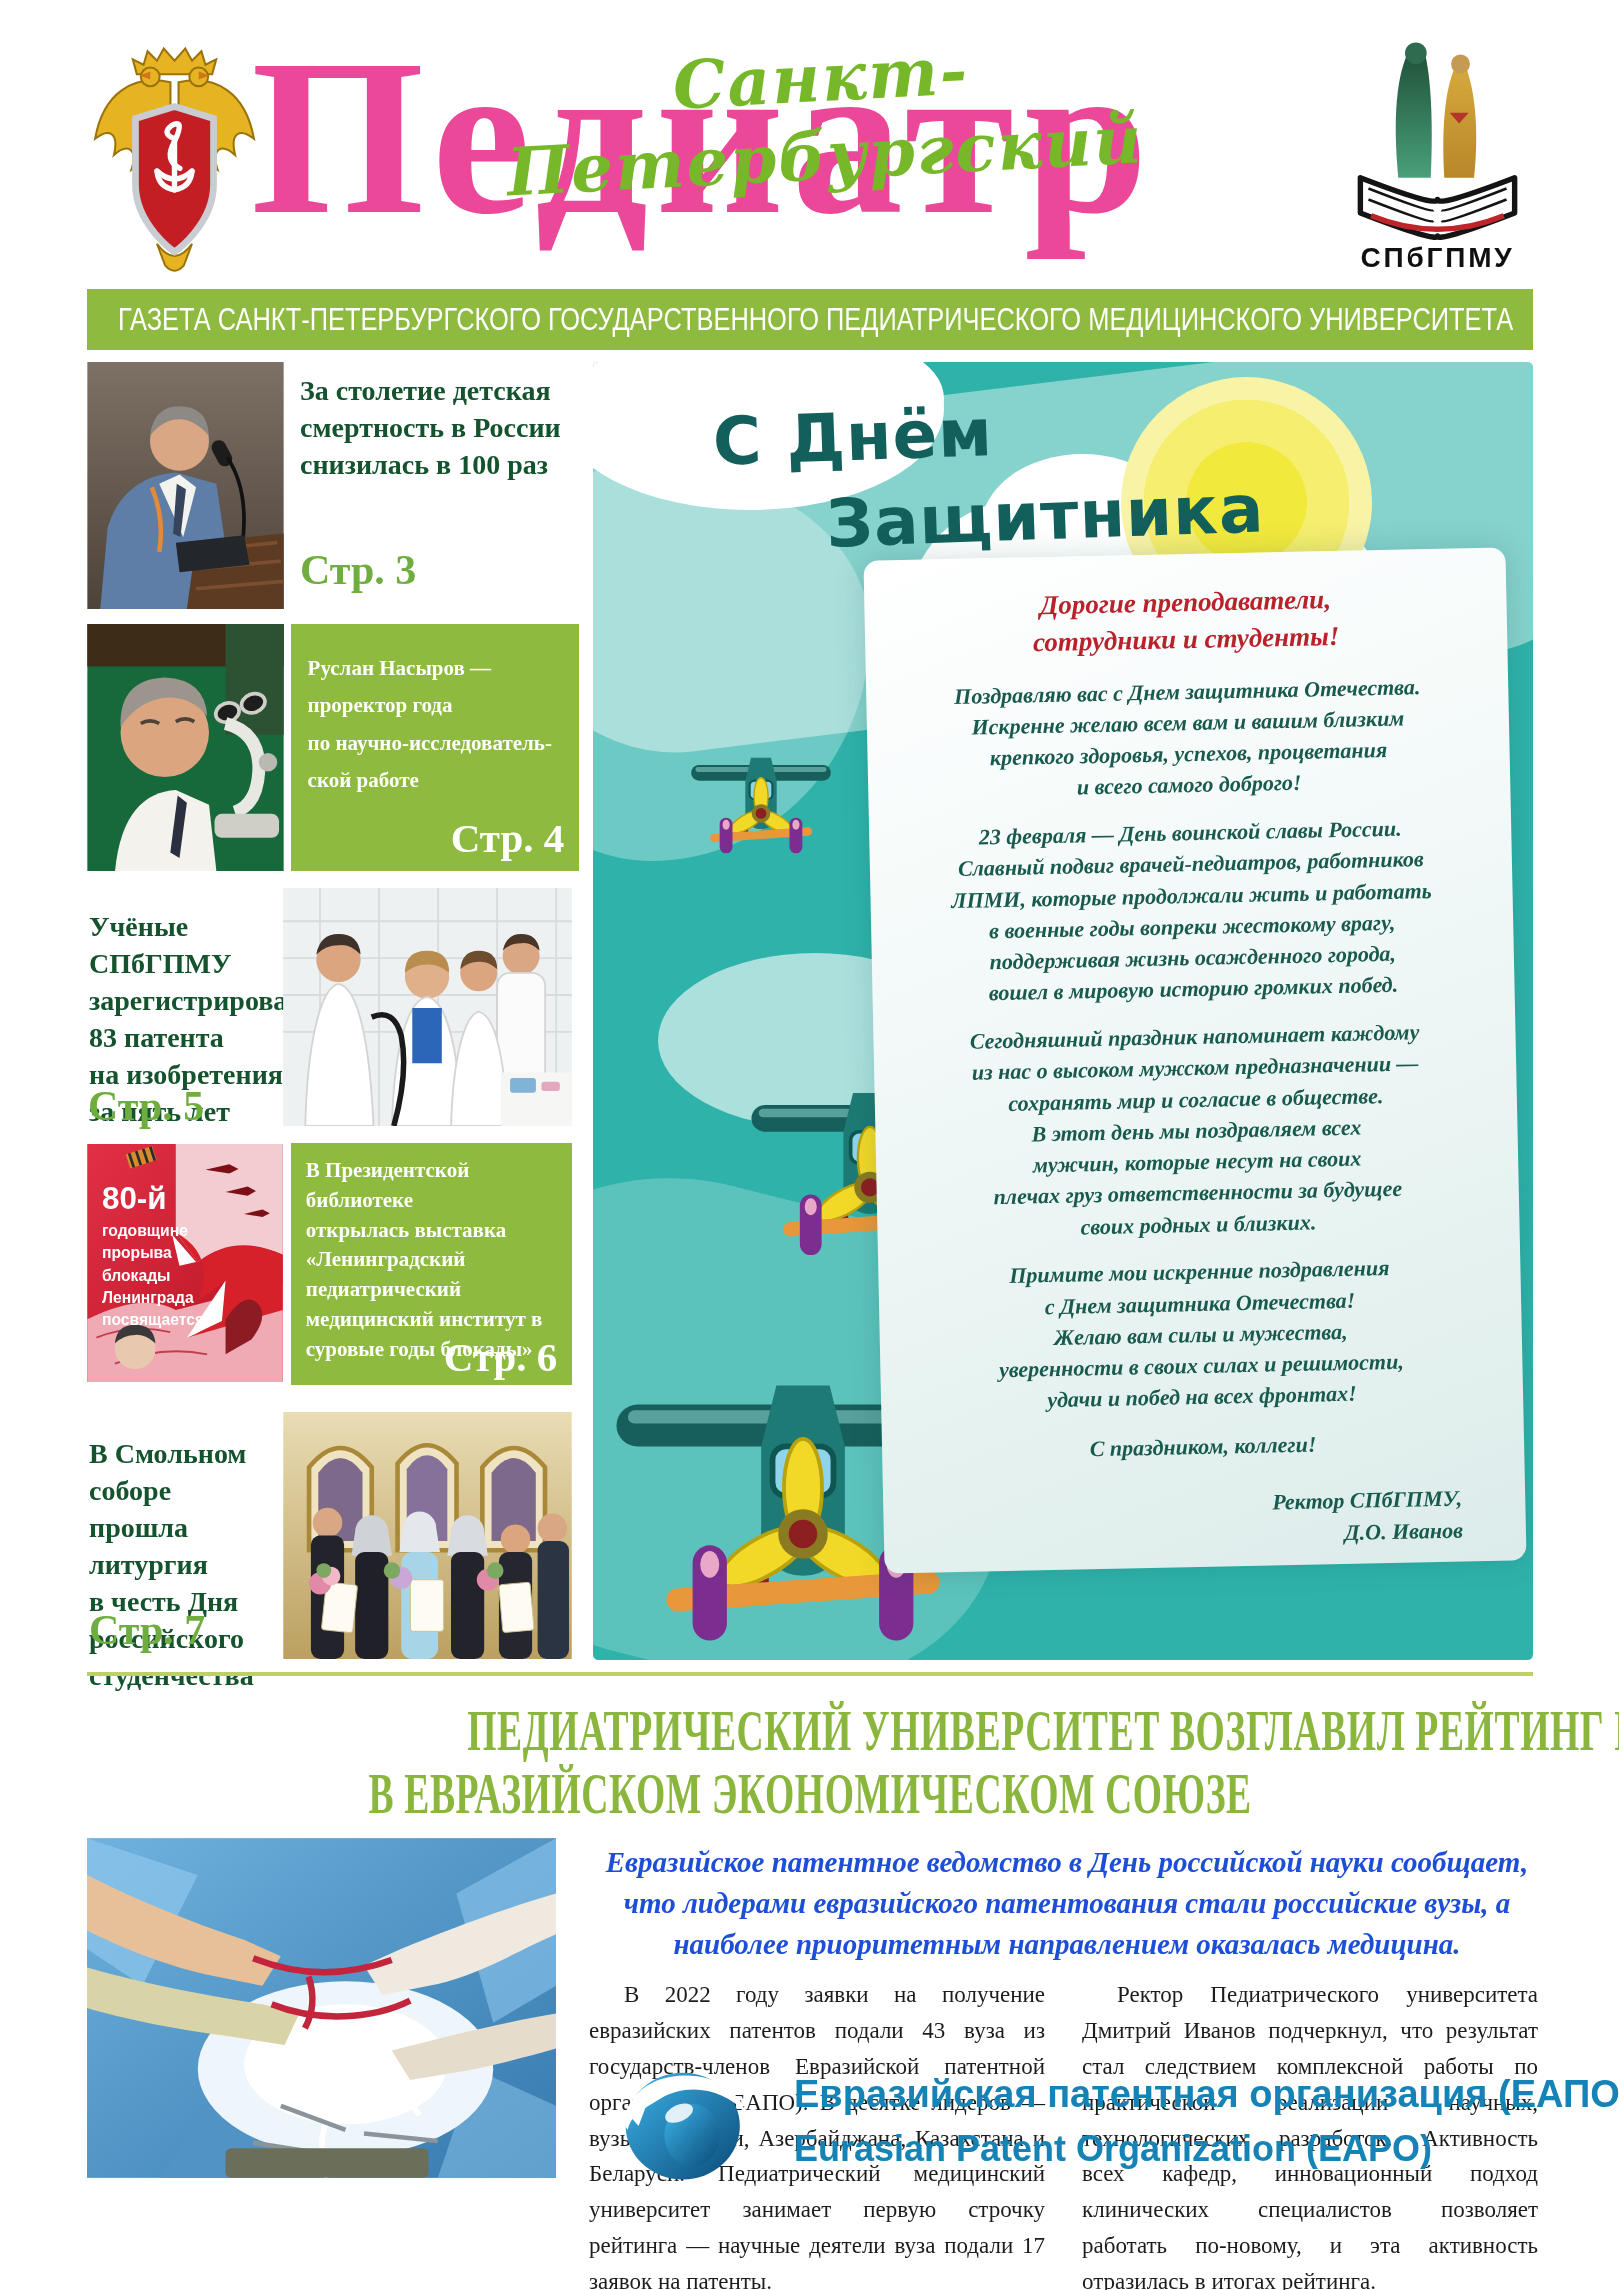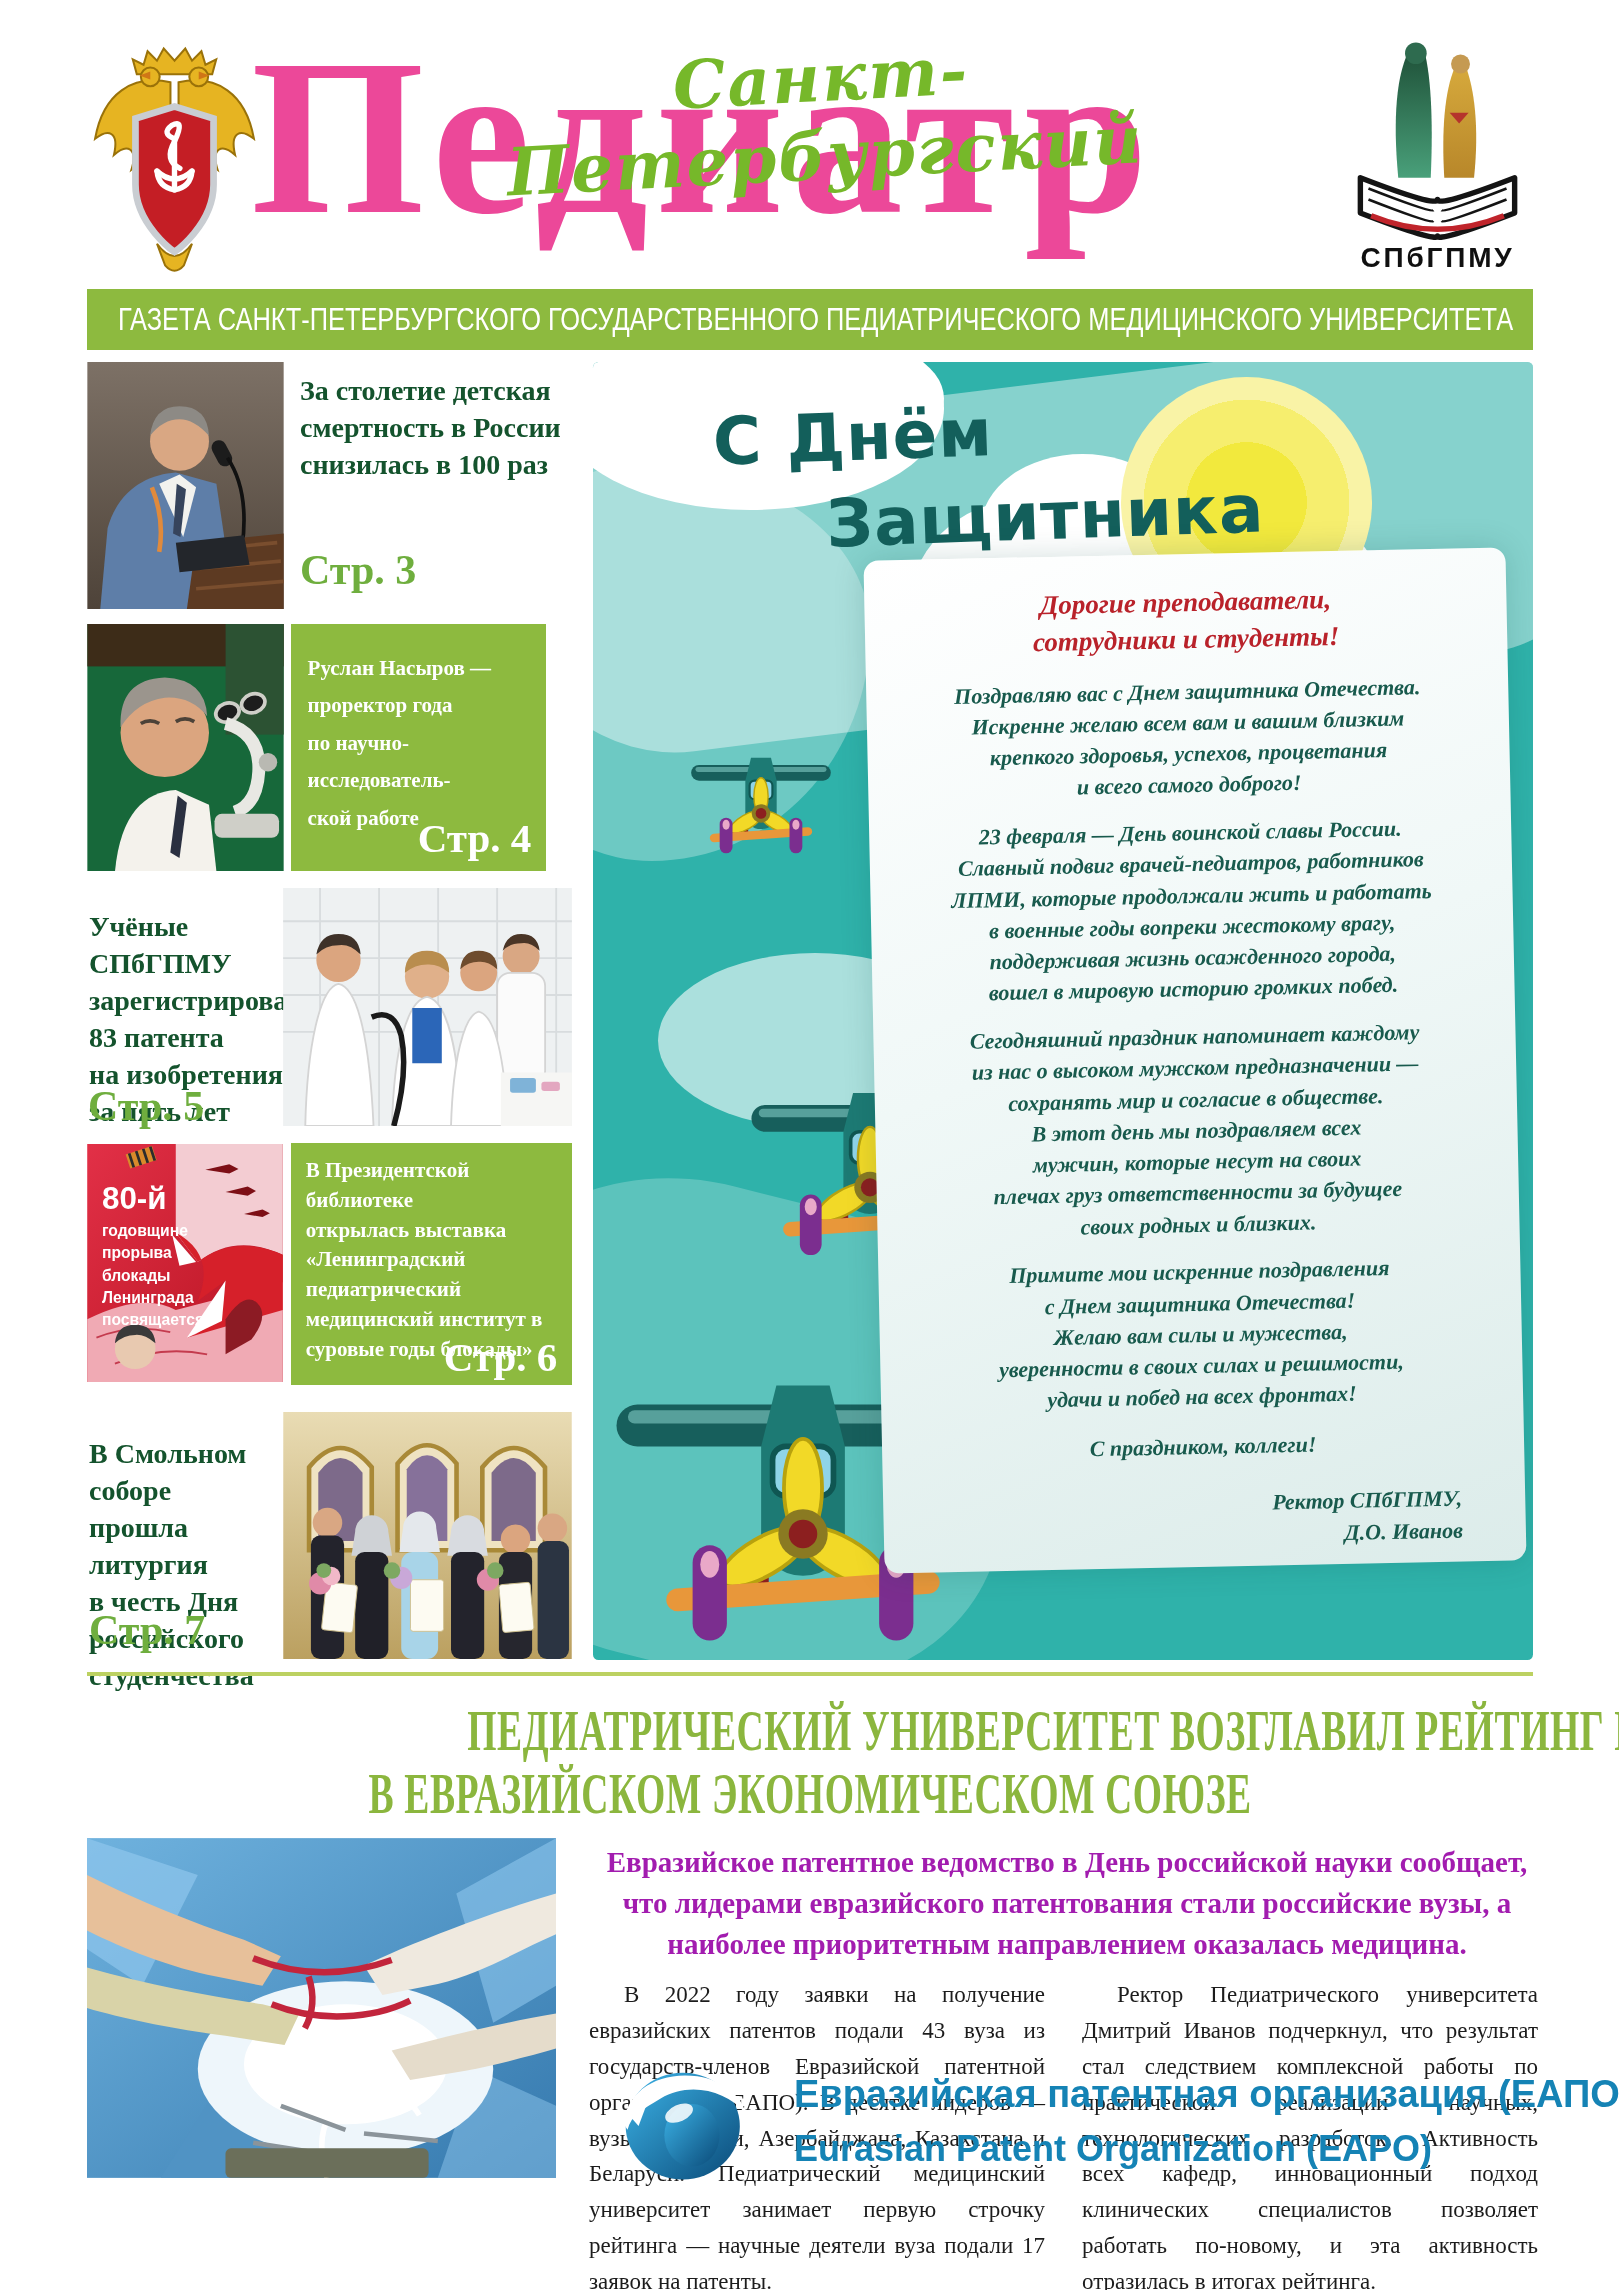--- a/index.html
+++ b/index.html
@@ -54,22 +54,22 @@
   .card .sign{margin-top:26px;text-align:right;padding-right:26px;}
   .plane{position:absolute;z-index:2;}
   .sun{position:absolute;left:528px;top:14.8px;width:251px;height:251px;border-radius:50%;z-index:1;
        background:radial-gradient(circle,#f2e93d 0% 34%,#f6ee6e 34% 58%,#f9f3a6 58% 79%,#fcf8d4 79% 100%);}
 
   
   .divider{left:87px;top:1672px;width:1446px;height:3.7px;background:#bcd161;}
   .headline{left:87px;width:1446px;text-align:center;color:#8bb63e;font-weight:700;}
   .headline span{display:inline-block;transform:scaleX(.66);transform-origin:center;
                  font-size:57px;white-space:nowrap;letter-spacing:0.9px;}
-  .lead{left:591px;top:1842px;width:952px;text-align:center;font-weight:700;
-        font-size:29px;line-height:1.42;color:#a21caf;}
+  .lead{left:591px;top:1842px;width:952px;text-align:center;font-style:italic;font-weight:700;
+        font-size:29px;line-height:1.42;color:#1d4ed8;}
   .col{top:1977px;width:456px;text-align:justify;font-size:23px;line-height:1.56;color:#1c1c1c;
        text-indent:35px;}
   .eapo-ru{left:794px;top:2073px;font-family:"Liberation Sans",sans-serif;font-weight:700;
            font-size:38px;color:#1583b5;white-space:nowrap;}
   .eapo-en{left:794px;top:2128px;font-family:"Liberation Sans",sans-serif;font-weight:700;
            font-size:36px;color:#1583b5;white-space:nowrap;}
 </style>
 </head>
 <body>
 
@@ -200,21 +200,21 @@
       <path d="M98 186 l10 8 -8 60 -10 -6 z" fill="#2a3040"></path>
       <g>
         <ellipse cx="152" cy="96" rx="13" ry="10" fill="#1d1d1d" stroke="#cfcfc8" stroke-width="4" transform="rotate(-20 152 96)"></ellipse>
         <ellipse cx="180" cy="86" rx="13" ry="10" fill="#1d1d1d" stroke="#cfcfc8" stroke-width="4" transform="rotate(-20 180 86)"></ellipse>
         <path d="M150 108 Q188 118 186 160 Q184 196 160 204" stroke="#e8e8e3" stroke-width="14" fill="none"></path>
         <rect x="138" y="206" width="70" height="26" rx="8" fill="#cfcfc8"></rect>
         <circle cx="196" cy="150" r="10" fill="#b9b9b2"></circle>
       </g>
     </svg>
   </div>
-  <div class="abs green-block" style="left:291px;top:624px;width:255px;height:247px;padding:26px 16.6px;">
+  <div class="abs green-block" style="left:291px;top:624px;width:288px;height:247px;padding:26px 16.6px;">
     <div class="gb-text">Руслан Насыров —
 проректор года
 по научно-исследователь-
 ской работе</div>
     <div class="gb-page">Стр. 4</div>
   </div>
 
   <div class="abs side-head" style="left:89px;top:909px;width:208px;">Учёные СПбГПМУ
 зарегистрировали
 83 патента

